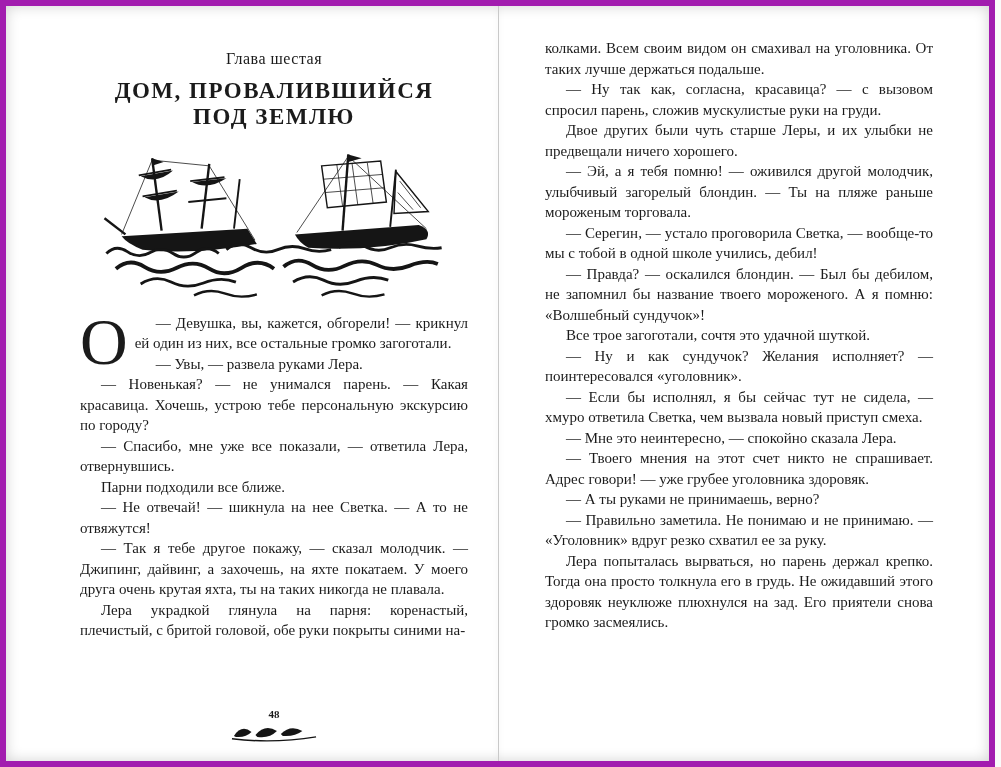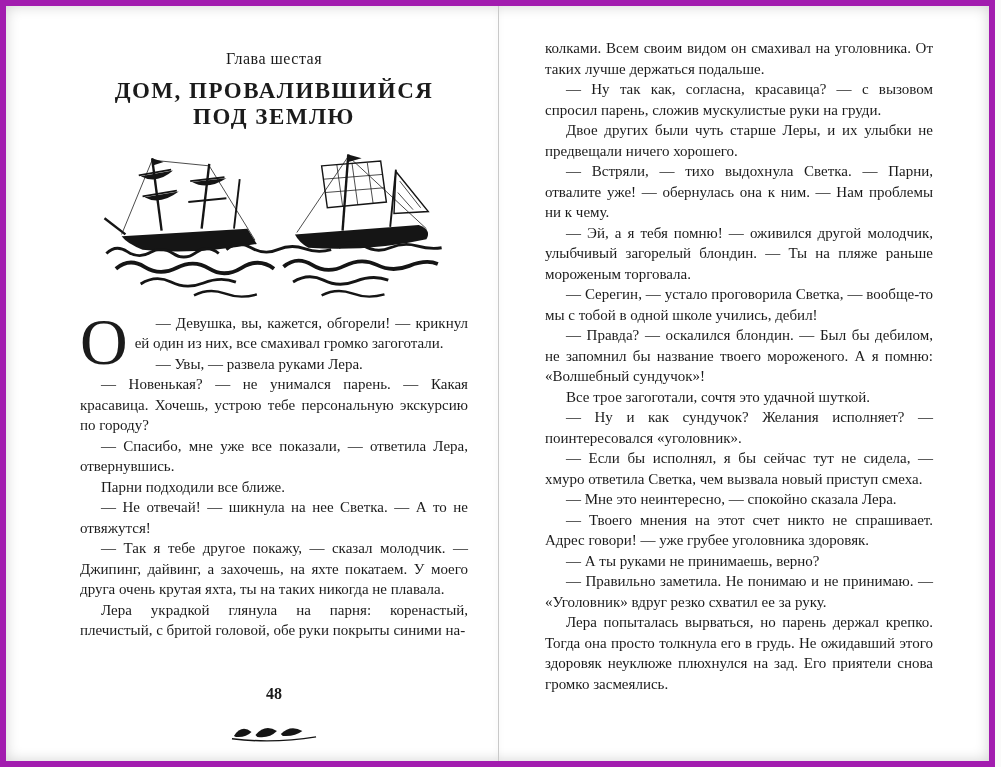--- a/index.html
+++ b/index.html
@@ -62,23 +62,23 @@
     margin:3px 7px 0 0;
     font-weight:normal;
   }
   .page-footer {
     margin-top:auto;
     text-align:center;
     padding-top:6px;
   }
   .page-number {
     font-weight:bold;
-    font-size:16px;
+    font-size:11px;
     display:block;
-    margin-bottom:18px;
+    margin-bottom:1px;
   }
   .wave-ornament svg { display:inline-block; }
 </style>
 </head>
 <body>
 
 <div class="spread">
   <div class="fold"></div>
 
   <div class="page page-left">
@@ -140,21 +140,21 @@
         <path d="M96,160 Q112,152 128,158 T162,159" stroke="#151515" stroke-width="2.5" fill="none"></path>
         <path d="M230,160 Q246,152 262,158 T296,159" stroke="#151515" stroke-width="2.5" fill="none"></path>
       </svg>
     </figure>
 
     <div class="text-block">
       <p class="para first">
         <span class="dropcap">О</span>
       </p>
       <div>
-          <p class="para">— Девушка, вы, кажется, обгорели! — крикнул ей один из них, все смахивал громко загоготали.</p>
+          <p class="para">— Девушка, вы, кажется, обгорели! — крикнул ей один из них, все остальные громко загоготали.</p>
           <p class="para">— Увы, — развела руками Лера.</p>
           <p class="para">— Новенькая? — не унимался парень. — Какая красавица. Хочешь, устрою тебе персональную экскурсию по городу?</p>
           <p class="para">— Спасибо, мне уже все показали, — ответила Лера, отвернувшись.</p>
           <p class="para">Парни подходили все ближе.</p>
           <p class="para">— Не отвечай! — шикнула на нее Светка. — А то не отвяжутся!</p>
           <p class="para">— Так я тебе другое покажу, — сказал молодчик. — Джипинг, дайвинг, а захочешь, на яхте покатаем. У моего друга очень крутая яхта, ты на таких никогда не плавала.</p>
           <p class="para">Лера украдкой глянула на парня: коренастый, плечистый, с бритой головой, обе руки покрыты синими на-</p>
         </div>
     </div>
 
@@ -170,21 +170,20 @@
       </span>
     </div>
   </div>
 
   <div class="page page-right">
     <div class="text-block">
       <p class="para cont">колками. Всем своим видом он смахивал на уголовника. От таких лучше держаться подальше.</p>
       <div>
           <p class="para">— Ну так как, согласна, красавица? — с вызовом спросил парень, сложив мускулистые руки на груди.</p>
           <p class="para">Двое других были чуть старше Леры, и их улыбки не предвещали ничего хорошего.</p>
-          <p class="para">— Встряли, — тихо выдохнула Светка. — Парни, отвалите уже! — обернулась она к ним. — Нам проблемы ни к чему.</p>
           <p class="para">— Эй, а я тебя помню! — оживился другой молодчик, улыбчивый загорелый блондин. — Ты на пляже раньше мороженым торговала.</p>
           <p class="para">— Серегин, — устало проговорила Светка, — вообще-то мы с тобой в одной школе учились, дебил!</p>
           <p class="para">— Правда? — оскалился блондин. — Был бы дебилом, не запомнил бы название твоего мороженого. А я помню: «Волшебный сундучок»!</p>
           <p class="para">Все трое загоготали, сочтя это удачной шуткой.</p>
           <p class="para">— Ну и как сундучок? Желания исполняет? — поинтересовался «уголовник».</p>
           <p class="para">— Если бы исполнял, я бы сейчас тут не сидела, — хмуро ответила Светка, чем вызвала новый приступ смеха.</p>
           <p class="para">— Мне это неинтересно, — спокойно сказала Лера.</p>
           <p class="para">— Твоего мнения на этот счет никто не спрашивает. Адрес говори! — уже грубее уголовника здоровяк.</p>
           <p class="para">— А ты руками не принимаешь, верно?</p>
           <p class="para">— Правильно заметила. Не понимаю и не принимаю. — «Уголовник» вдруг резко схватил ее за руку.</p>

